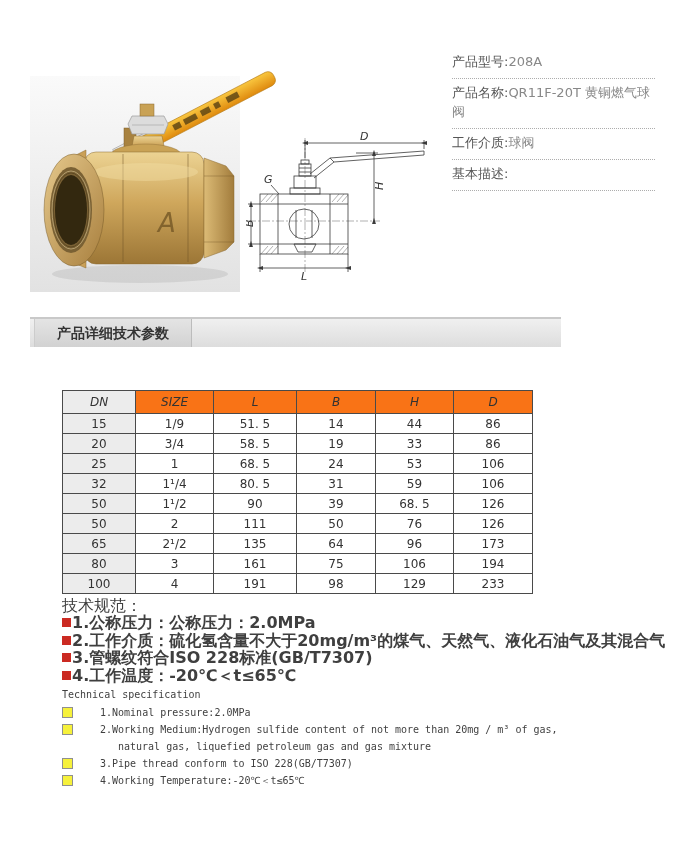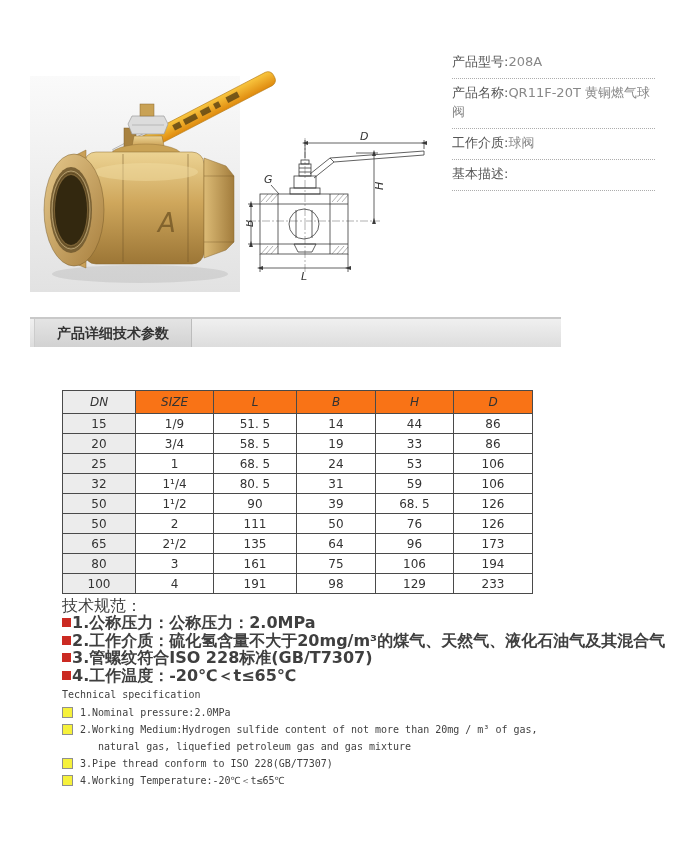--- a/index.html
+++ b/index.html
@@ -36,21 +36,21 @@
   
   .cn-spec{position:absolute;left:62px;top:597px;font-size:16px;color:#3f3f3f;}
   .cn-title{line-height:17px;}
   .cn-item{display:flex;align-items:center;line-height:17.5px;white-space:nowrap;font-weight:bold;}
   .cn-bullet{flex:0 0 auto;width:9px;height:9px;background:#cb2a22;margin-right:1px;}
 
   
   .en-spec{position:absolute;left:62px;top:686px;font-family:"DejaVu Sans Mono","Liberation Mono",monospace;
            font-size:10px;color:#3f3f3f;}
   .en-title{line-height:17px;margin-bottom:1px;}
-  .en-item{display:flex;align-items:flex-start;white-space:nowrap;}
+  .en-item{display:flex;align-items:flex-start;white-space:nowrap;gap:20px;}
   .en-bullet{flex:0 0 auto;width:9px;height:9px;background:#f6f13b;border:1px solid #8f8f8f;margin:3px 7px 0 0;}
   .en-line{line-height:17px;}
   .en-line2{margin-left:18px;}
   .en-line:empty{display:none;}
 </style>
 </head>
 <body>
 
 <div id="page">
 

